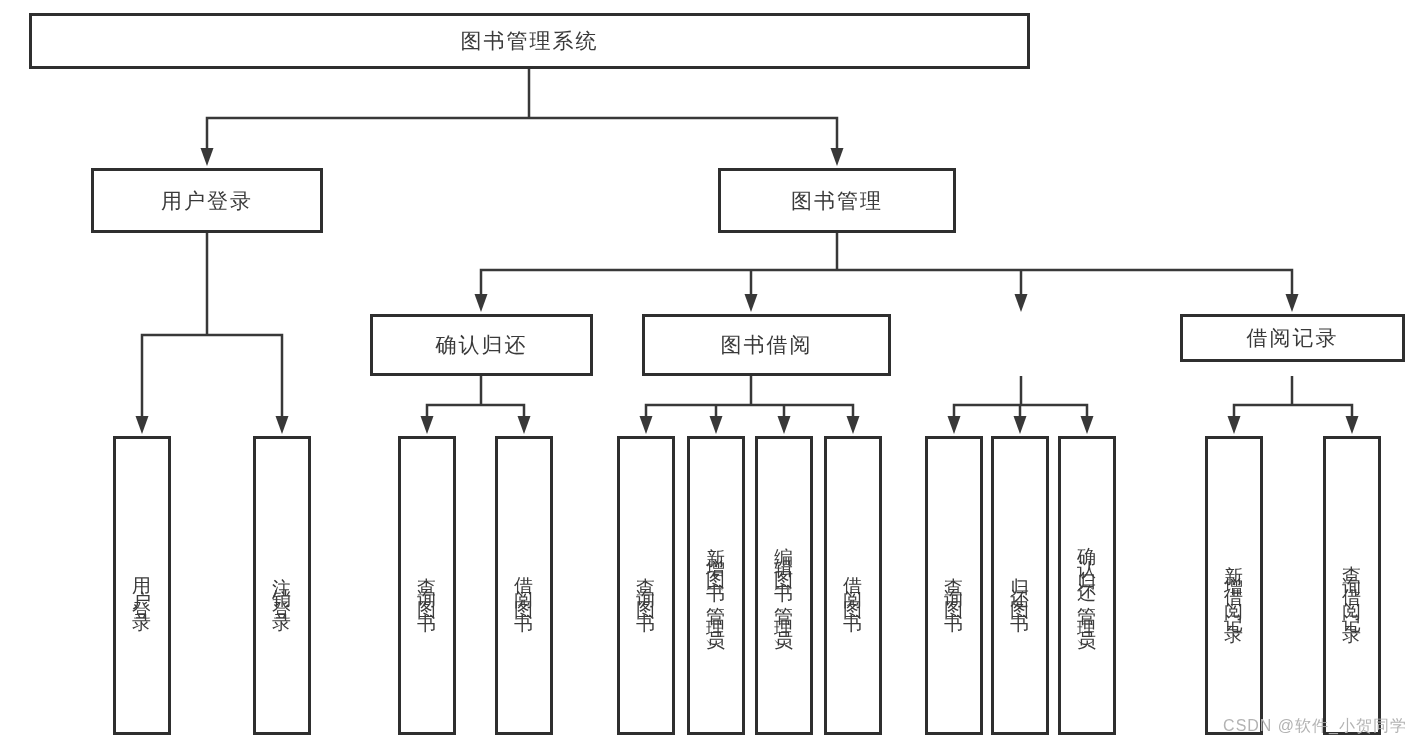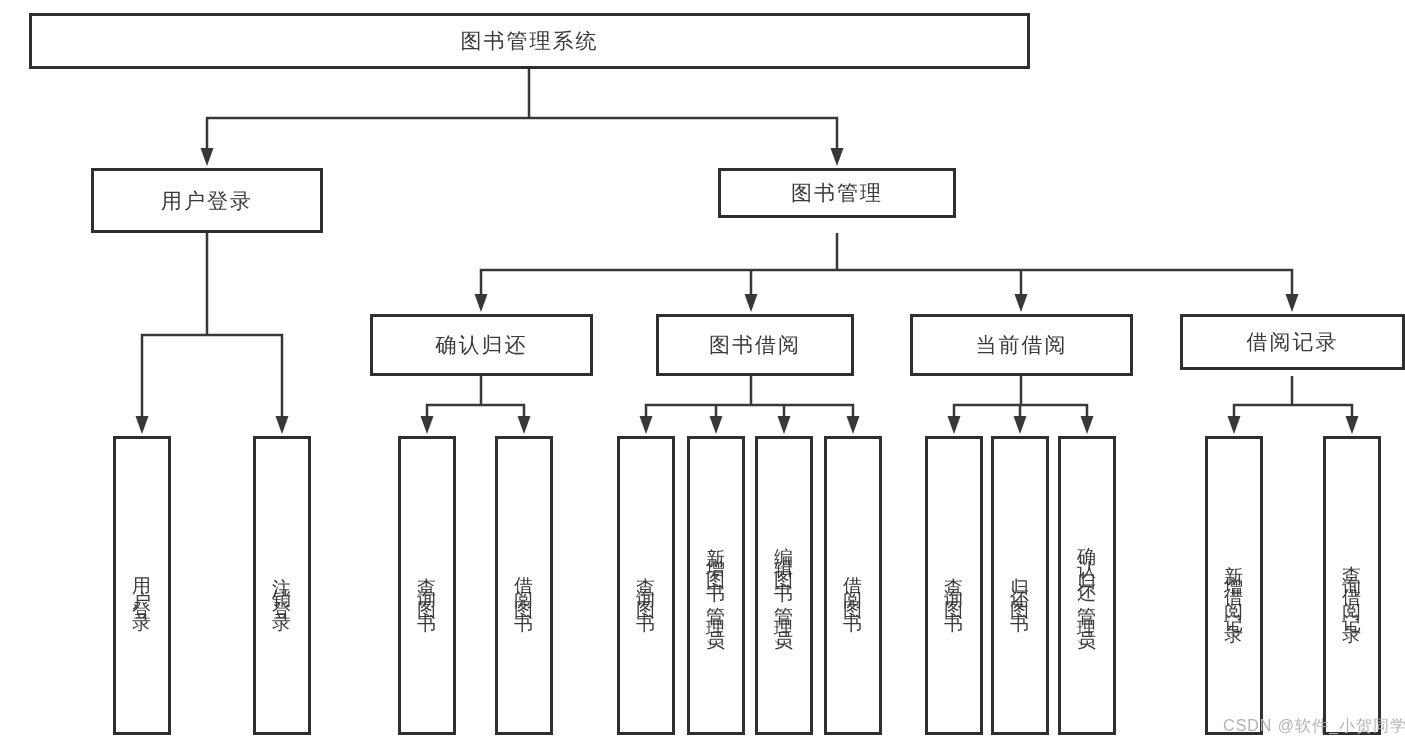--- a/index.html
+++ b/index.html
@@ -46,25 +46,25 @@
     top:716px;right:6px;
     font-size:16px;
     letter-spacing:1px;
     color:#b3b3b3;
     z-index:5;
     white-space:nowrap;
   }
   
   #n-root{left:21px;top:13px;width:1001px;height:56px;}
   #n-user-login{left:83px;top:168px;width:232px;height:65px;}
-  #n-book-mgmt{left:710px;top:168px;width:238px;height:50px;}
+  #n-book-mgmt{left:710px;top:168px;width:238px;height:65px;}
   #n-new-book-rec{left:362px;top:314px;width:223px;height:62px;}
-  #n-book-borrow{left:648px;top:314px;width:198px;height:62px;}
+  #n-book-borrow{left:634px;top:314px;width:249px;height:62px;}
   #n-current-borrow{left:902px;top:314px;width:223px;height:62px;}
-  #n-borrow-records{left:1172px;top:314px;width:225px;height:56px;}
+  #n-borrow-records{left:1172px;top:314px;width:225px;height:48px;}
   .leaf{top:436px;width:58px;height:299px;}
   #n-ul-user-login{left:105px;}
   #n-ul-logout{left:245px;}
   #n-nb-query{left:390px;}
   #n-nb-borrow{left:487px;}
   #n-bb-query{left:609px;}
   #n-bb-add{left:679px;}
   #n-bb-edit{left:747px;}
   #n-bb-borrow{left:816px;}
   #n-cb-query{left:917px;}
@@ -132,23 +132,20 @@
   <div class="box" id="n-book-mgmt">
     <span class="hlabel">图书管理</span>
   </div>
 
   <div class="box" id="n-new-book-rec">
     <span class="hlabel">确认归还</span>
   </div>
   <div class="box" id="n-book-borrow">
     <span class="hlabel">图书借阅</span>
   </div>
-  <div class="box" id="n-current-borrow">
-    <span class="hlabel">当前借阅</span>
-  </div>
   <div class="box" id="n-borrow-records">
     <span class="hlabel">借阅记录</span>
   </div>
 
   <div class="vbox leaf" id="n-ul-user-login">
     <span class="vlabel">用户登录</span>
   </div>
   <div class="vbox leaf" id="n-ul-logout">
     <span class="vlabel">注销登录</span>
   </div>

